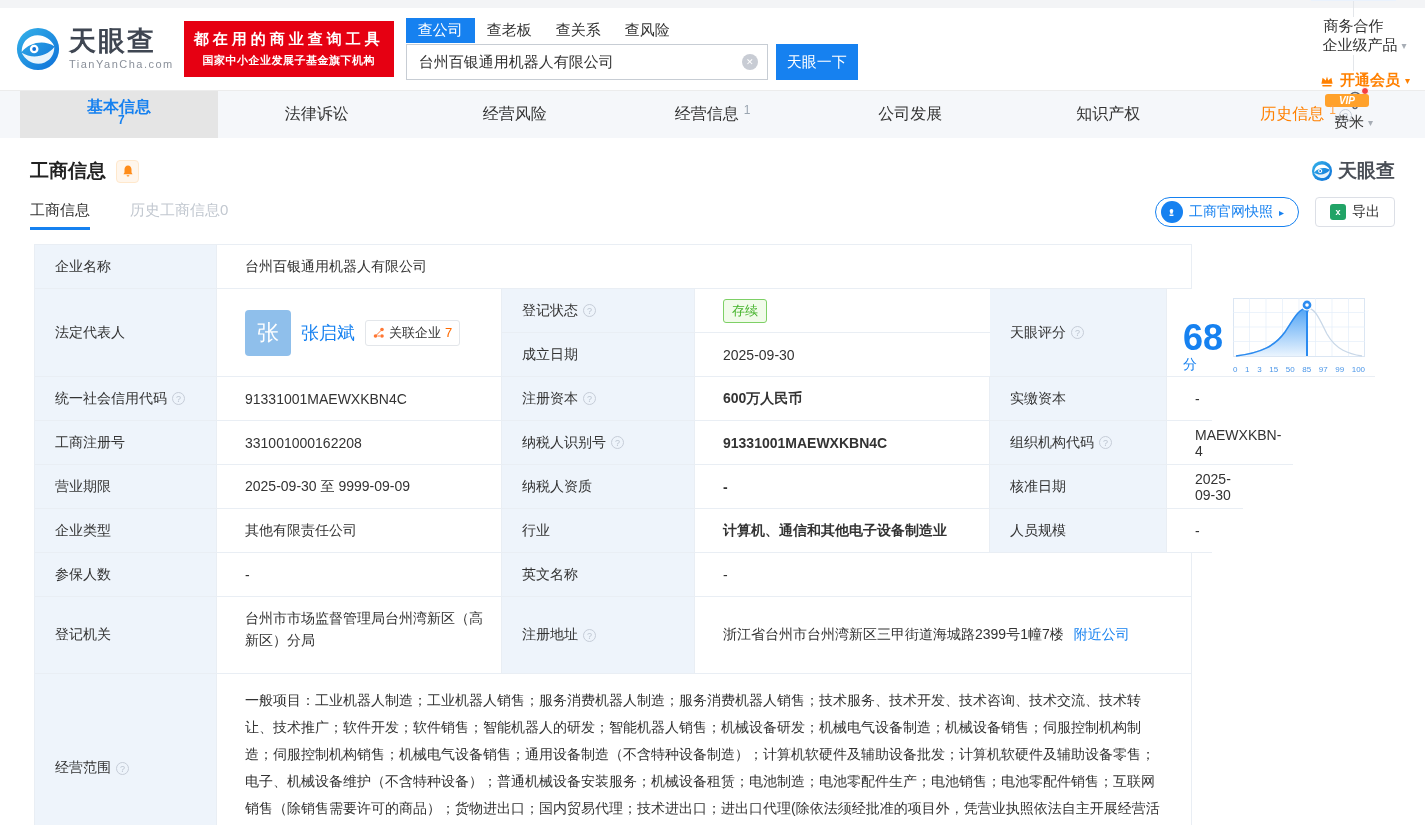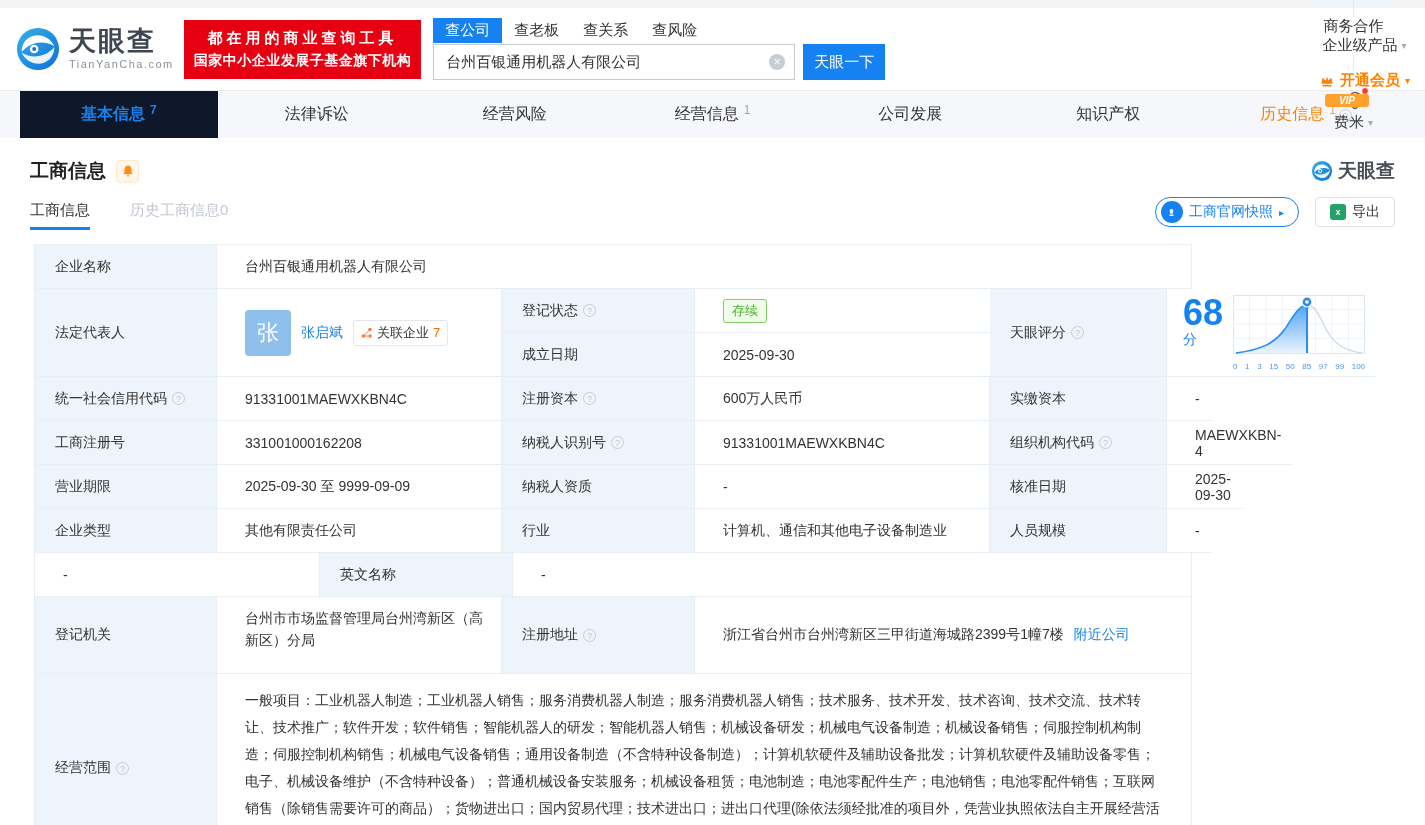--- a/index.html
+++ b/index.html
@@ -9,21 +9,21 @@
   .top-strip { height:8px; background:#f3f4f6; }
 
   
   .header { height:82px; display:flex; align-items:center; padding:0 15px; background:#fff; }
   .logo { display:flex; align-items:center; cursor:pointer; }
   .logo-text { margin-left:8px; }
   .logo-name { font-size:27px; font-weight:bold; color:#3f4652; letter-spacing:2px; line-height:1; }
   .logo-domain { font-size:11px; color:#8a909a; letter-spacing:1.5px; margin-top:3px; }
   .red-badge { margin-left:10px; background:#e60012; color:#fff; padding:9px 10px; text-align:center; }
   .red-badge .l1 { font-size:15px; font-weight:bold; letter-spacing:4px; }
-  .red-badge .l2 { font-size:14px; font-weight:bold; margin-top:4px; letter-spacing:0.5px; }
+  .red-badge .l2 { font-size:11px; font-weight:bold; margin-top:4px; letter-spacing:0.5px; }
 
   .search-wrap { margin-left:12px; }
   .search-tabs { display:flex; }
   .search-tab { font-size:15px; padding:3px 12px; cursor:pointer; color:#333; }
   .search-tab.active { background:#1681f0; color:#fff; }
   .search-row { display:flex; margin-top:1px; }
   .input-wrap { position:relative; }
   .search-input { width:362px; height:36px; border:1px solid #c7cdd4; padding:0 32px 0 12px; font-size:15px; color:#333; outline:none; font-family:inherit; }
   .clear-icon { position:absolute; right:10px; top:10px; width:16px; height:16px; border-radius:50%; background:#c8ccd4; color:#fff; font-size:9px; line-height:16px; text-align:center; cursor:pointer; }
   .search-btn { width:82px; height:36px; margin-left:8px; background:#1681f0; color:#fff; font-size:15px; border:none; cursor:pointer; font-family:inherit; }
@@ -39,21 +39,21 @@
   .nav-vip { color:#ff8000; font-weight:bold; display:flex; align-items:center; gap:5px; cursor:pointer; margin-left:22px; }
   .nav-vip .caret { color:#ff8000; }
   .nav-bell { position:relative; margin:0 18px 0 22px; cursor:pointer; }
   .bell-dot { position:absolute; top:-3px; right:-4px; width:8px; height:8px; border-radius:50%; background:#f53f3f; border:1px solid #fff; }
   .nav-user { cursor:pointer; display:flex; align-items:center; gap:4px; }
 
   
   .tabbar { height:48px; background:#f5f7fa; border-top:1px solid #ececec; display:flex; padding:0 20px; }
   .tab { flex:1; display:flex; align-items:center; justify-content:center; font-size:16px; color:#333; cursor:pointer; position:relative; }
   .tab .cnt { font-size:12px; margin-left:5px; position:relative; top:-5px; color:#9aa5b0; }
-  .tab.active { background:#0f172a; color:#1681f0; font-weight:bold; }
+  .tab.active { background:#e5e5e5; color:#1681f0; font-weight:bold;flex-direction:column; }
   .tab.active .cnt { color:#1681f0; }
   .tab.vip-tab { color:#ff8000; }
   .tab.vip-tab .cnt { color:#ffa246; }
   .vip-badge { position:absolute; top:3px; right:36px; background:#ffa12b; color:#fff; font-size:10px; font-weight:bold; font-style:italic; padding:1px 14px; border-radius:3px; }
   .qicon { display:inline-block; width:13px; height:13px; border:1px solid #c6cdd8; border-radius:50%; color:#bcc4d0; font-size:9px; line-height:12px; text-align:center; margin-left:5px; flex:0 0 auto; }
   .tab .qicon { margin-left:3px; position:relative; top:1px; }
 
   
   .section-head { display:flex; align-items:center; padding:20px 30px 0; }
   .section-title { font-size:19px; font-weight:bold; color:#222; }
@@ -77,39 +77,39 @@
   .info-table { margin:14px 34px 10px; width:1158px; border:1px solid #e9eef4; border-bottom:none; font-size:14px; }
   .trow { display:flex; }
   .cell { border-right:1px solid #e9eef4; border-bottom:1px solid #e9eef4; display:flex; align-items:center; padding:0 12px 0 20px; }
   .cell:last-child { border-right:none; }
   .cell.lbl { background:#eef4fb; color:#333; }
   .cell.val { background:#fff; padding-left:28px; }
   .h44 { min-height:44px; }
   .w-l1 { width:182px; flex:0 0 182px; }
   .w-v1 { width:285px; flex:0 0 285px; }
   .w-l2 { width:193px; flex:0 0 193px; }
-  .w-v2 { width:295px; flex:0 0 295px; }
+  .w-v2 { width:295px; flex:0 0 295px;font-weight:bold; }
   .w-l3 { width:177px; flex:0 0 177px; }
   .w-v3 { flex:1; }
   .span-rest { flex:1; }
 
   .rep-cell { gap:10px; }
   .avatar { width:46px; height:46px; border-radius:4px; background:#8fbfeb; color:#fff; font-size:22px; display:flex; align-items:center; justify-content:center; flex:0 0 46px; }
-  .rep-name { color:#1681f0; font-size:14px; cursor:pointer; }
+  .rep-name { color:#1681f0; font-size:18px; cursor:pointer; }
   .rel-tag { display:flex; align-items:center; gap:4px; border:1px solid #e3e6ea; border-radius:3px; padding:3px 7px; font-size:13px; cursor:pointer; background:#fff; }
   .rel-cnt { color:#ff6a00; }
 
   .mid-col { width:488px; flex:0 0 488px; display:flex; flex-direction:column; }
   .mid-sub { display:flex; flex:1; }
   .mid-sub .cell { width:193px; flex:0 0 193px; }
   .mid-sub .cell.val { width:295px; flex:0 0 295px; }
 
   .status-tag { display:inline-block; background:#f1fbea; border:1px solid #7ed066; color:#47b42e; font-size:13px; padding:2px 8px; border-radius:3px; }
 
-  .score-cell { padding:6px 10px 2px 16px !important; gap:10px; align-items:flex-start; }
+  .score-cell { padding:6px 10px 2px 16px !important; gap:10px; align-items:flex-end; }
   .score-num { font-size:36px; font-weight:bold; color:#1681f0; line-height:1; }
   .score-unit { font-size:14px; color:#1681f0; }
   .score-chart { display:flex; flex-direction:column; }
   .ticks { display:flex; justify-content:space-between; width:132px; font-size:8px; color:#4b96e8; margin-top:1px; }
 
   .addr-link { color:#1681f0; margin-left:10px; cursor:pointer; white-space:nowrap; }
   .wrap-val { line-height:22px; padding-top:10px; padding-bottom:22px; }
 
   .scope-row .cell.val { display:block; padding:13px 24px 13px 28px; line-height:27px; }
 </style>
@@ -415,20 +415,21 @@
   <div class="trow h44">
     <div class="cell lbl w-l1">企业类型</div>
     <div class="cell val w-v1">其他有限责任公司</div>
     <div class="cell lbl w-l2">行业</div>
     <div class="cell val w-v2">计算机、通信和其他电子设备制造业</div>
     <div class="cell lbl w-l3">人员规模</div>
     <div class="cell val w-v3">-</div>
   </div>
 
   <div class="trow h44">
+    <div class="cell lbl w-l1">参保人数</div>
     <div class="cell val w-v1">-</div>
     <div class="cell lbl w-l2">英文名称</div>
     <div class="cell val span-rest">-</div>
   </div>
 
   <div class="trow" style="min-height:66px;">
     <div class="cell lbl w-l1">登记机关</div>
     <div class="cell val w-v1 wrap-val">台州市市场监督管理局台州湾新区（高新区）分局</div>
     <div class="cell lbl w-l2">
       <span>注册地址</span>

